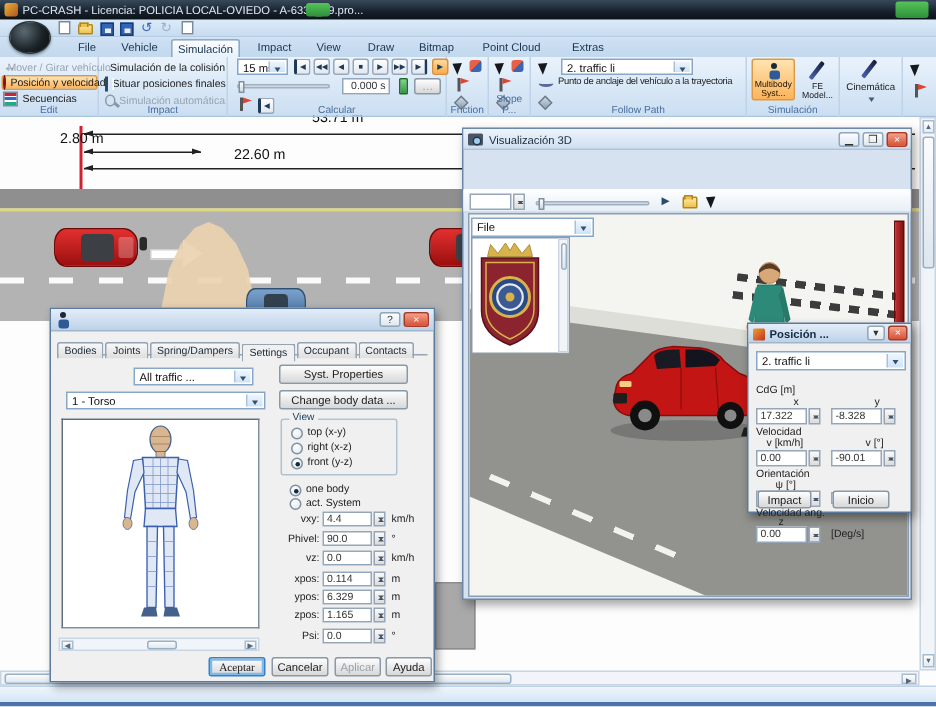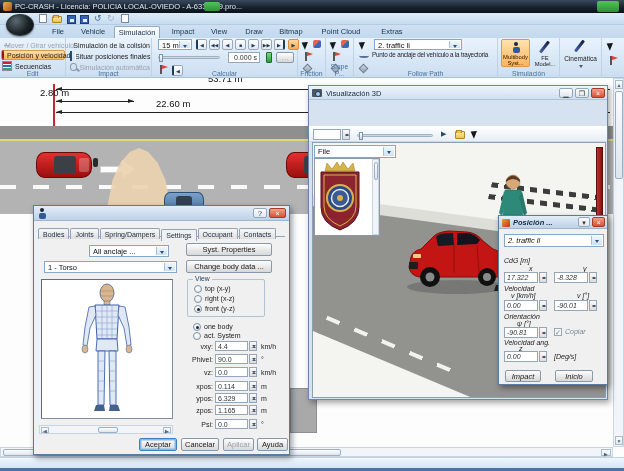--- a/index.html
+++ b/index.html
@@ -17,21 +17,21 @@
   .rtab.on{background:linear-gradient(#fdfeff,#e7f1fb);border:1px solid #8fa9c6;border-bottom:none;border-radius:2px 2px 0 0;color:#0e2body length640;}
   .ribbon{left:0;top:38px;width:624px;height:40px;background:linear-gradient(#eaf3fc,#d8e7f6 55%,#cbdef1);border-bottom:1px solid #a9c2db;z-index:18;}
   .grp{top:0;height:40px;border-right:1px solid #bed3e8;}
   .grpcap{bottom:1px;left:0;right:0;text-align:center;font-size:6.8px;color:#4a6f9e;}
   .ritem{height:10px;display:flex;align-items:center;gap:3px;font-size:7px;color:#1c1c1c;white-space:nowrap;}
   .ritem.dis{color:#98a4b0;}
   .hl-orange{background:linear-gradient(#ffe3b0,#fbb45c);border:1px solid #dc9a45;border-radius:2px;}
   
   .btn{background:linear-gradient(#fefefe,#ececec 45%,#d8d8d8);border:1px solid #8a99a8;border-radius:2px;font-size:7.5px;color:#1a1a1a;text-align:center;}
   .btn.dis{color:#9aa2ab;}
-  .btn.focus{box-shadow:0 0 0 1.5px #7fbbe8 inset;border-color:#3b7fc4;}
+  .btn.focus{box-shadow:0 0 0 1.5px #7fbbe8 inset;border-color:#3b7fc4;font-family:Liberation Serif, serif;}
   .combo{background:#fff;border:1px solid #88a6c6;font-size:7.5px;color:#111;white-space:nowrap;overflow:hidden;padding:1px 12px 0 3px;}
   .ca{position:absolute;right:1px;top:1px;bottom:1px;width:10px;background:linear-gradient(#eef6fe,#cfe2f5);border-left:1px solid #a8c0d8;}
   .ca::after{content:"";position:absolute;left:2.5px;top:3.5px;border:2.5px solid transparent;border-top:3.5px solid #30506e;}
   .fldbox{background:#fff;border:1px solid #94a6b8;font-size:7px;color:#333;padding:1px 2px 0 2px;white-space:nowrap;overflow:hidden;}
   .spin{background:linear-gradient(#fafafa,#dcdcdc);border:1px solid #94a6b8;width:8px;}
   .spin::before{content:"";position:absolute;left:1.5px;top:1.5px;border:2px solid transparent;border-bottom:2.5px solid #445566;}
   .spin::after{content:"";position:absolute;left:1.5px;bottom:1.5px;border:2px solid transparent;border-top:2.5px solid #445566;}
   .radio{width:8px;height:8px;border-radius:50%;border:1px solid #7e90a2;background:radial-gradient(circle at 35% 30%,#fff,#dde6ee);}
   .radio.on::after{content:"";position:absolute;left:2px;top:2px;width:3px;height:3px;border-radius:50%;background:#1a2a3a;}
   .rlbl{font-size:7px;color:#222;white-space:nowrap;}
@@ -391,21 +391,21 @@
   <div class="abs dtitle" style="left:0;top:0;right:0;height:15px;">
     <span class="abs ic i-person" style="left:4px;top:2px;"></span>
     <div class="abs winbtn" style="right:22px;top:2px;">?</div>
     <div class="abs winbtn close" style="right:3px;top:2px;width:17px;">×</div>
   </div>
   <div class="abs" style="left:4px;top:17px;right:4px;height:14px;border-bottom:1px solid #94a4b4;">
     <span class="dtab">Bodies</span><span class="dtab">Joints</span><span class="dtab">Spring/Dampers</span><span class="dtab on">Settings</span><span class="dtab">Occupant</span><span class="dtab">Contacts</span>
   </div>
 
   <div class="abs combo" style="left:55px;top:39px;width:80px;height:12px;">
-    <span>All anclaje ...</span><i class="ca"></i>
+    <span>All traffic ...</span><i class="ca"></i>
   </div>
   <div class="abs btn" style="left:152px;top:37px;width:86px;height:13px;line-height:12px;">Syst. Properties</div>
   <div class="abs combo" style="left:10px;top:55px;width:133px;height:12px;">
     <span>1 - Torso</span><i class="ca"></i>
   </div>
   <div class="abs btn" style="left:152px;top:54px;width:86px;height:13px;line-height:12px;">Change body data ...</div>
 
   <div class="abs sunken" style="left:7px;top:73px;width:132px;height:140px;">
     <svg class="abs" style="left:29px;top:3px;" width="72" height="134" viewBox="0 0 72 134">
       <ellipse cx="36" cy="10" rx="7" ry="9" fill="#d8b690" stroke="#44608c" stroke-width="0.8"></ellipse>
@@ -480,21 +480,21 @@
     <div class="abs sbh" style="left:58px;top:1px;width:20px;height:6px;"></div>
     <div class="abs sba" style="right:1px;top:1px;width:8px;height:6px;line-height:6px;">▶</div>
   </div>
 
   <div class="abs btn focus" style="left:105px;top:232px;width:38px;height:13px;line-height:12px;">Aceptar</div>
   <div class="abs btn" style="left:147px;top:232px;width:38px;height:13px;line-height:12px;">Cancelar</div>
   <div class="abs btn dis" style="left:189px;top:232px;width:31px;height:13px;line-height:12px;">Aplicar</div>
   <div class="abs btn" style="left:223px;top:232px;width:31px;height:13px;line-height:12px;">Ayuda</div>
 </div>
 
-<div class="abs dlg" style="left:498px;top:215px;width:110px;height:170px;z-index:50;font-style:italic;">
+<div class="abs dlg" style="left:498px;top:215px;width:110px;height:127px;z-index:50;">
   <div class="abs dtitle" style="left:0;top:0;right:0;height:13px;">
     <span class="abs" style="left:3px;top:3px;width:8px;height:8px;background:linear-gradient(135deg,#f0a030,#c03020);border-radius:1px;"></span>
     <span class="abs" style="left:14px;top:2px;font-size:7.5px;font-weight:bold;color:#152a40;">Posición ...</span>
     <div class="abs winbtn" style="right:17px;top:1px;width:12px;">▾</div>
     <div class="abs winbtn close" style="right:2px;top:1px;width:13px;">×</div>
   </div>
   <div class="abs combo" style="left:5px;top:18px;width:100px;height:13px;">
     <span>2. traffic li</span><i class="ca"></i>
   </div>
 

